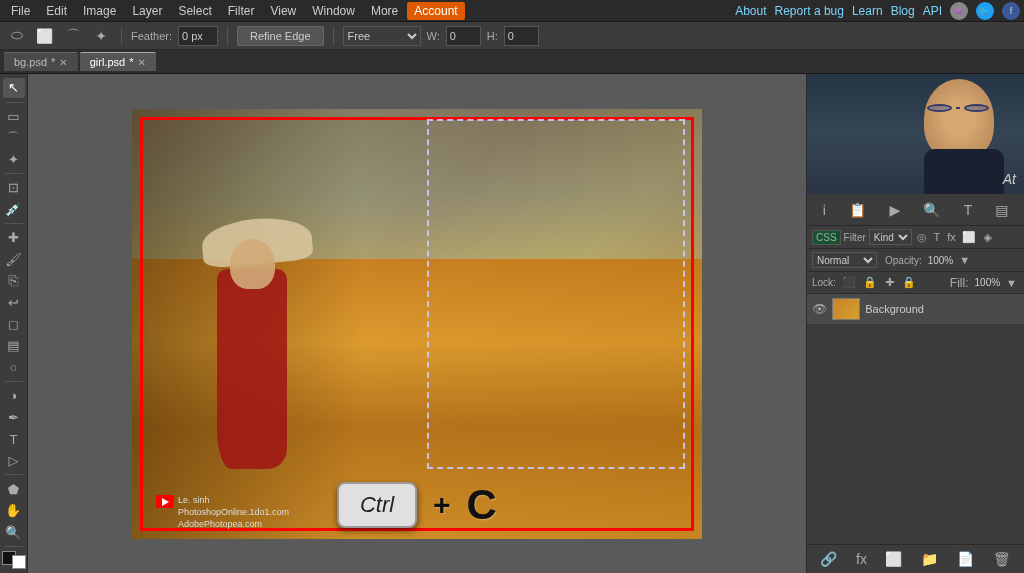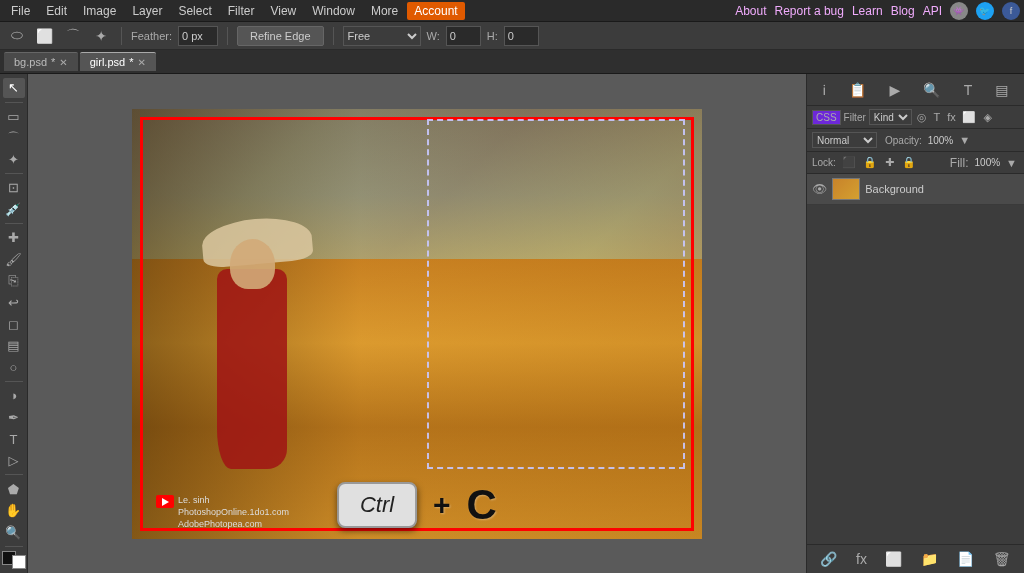--- a/index.html
+++ b/index.html
@@ -14,21 +14,21 @@
     .menu-item {
       padding: 2px 7px; color: #ccc; font-size: 12px; cursor: pointer;
       border-radius: 2px;
     }
     .menu-item.active { background: #e05a00; color: #fff; }
 
     
     #top-links {
       margin-left: auto; display: flex; align-items: center; gap: 8px; font-size: 12px;
     }
-    .top-link { color: #f0abfc; cursor: pointer; }
+    .top-link { color: #7dd3fc; cursor: pointer; }
     .icon-circle {
       width: 18px; height: 18px; border-radius: 50%; background: #888;
       display: inline-flex; align-items: center; justify-content: center;
       font-size: 10px; cursor: pointer;
     }
 
     
     #toolbar {
       display: flex; align-items: center; height: 28px;
       background: #3c3c3c; border-bottom: 1px solid #2a2a2a;
@@ -227,21 +227,21 @@
     .layer-eye { color: #aaa; font-size: 12px; cursor: pointer; }
     .layer-thumb {
       width: 28px; height: 22px; border: 1px solid #777; overflow: hidden;
       background: linear-gradient(135deg, #c8832a, #d4a030);
       flex-shrink: 0;
     }
     .layer-name { font-size: 11px; color: #ccc; }
 
     
     .css-label {
-      background: #6d28d9; color: #aaa; font-size: 10px;
+      background: #14532d; color: #aaa; font-size: 10px;
       border: 1px solid #555; padding: 1px 3px;
     }
 
     
     .photo-overlay {
       position: absolute; top: 0; left: 0; right: 0; bottom: 0;
       background: linear-gradient(to right, rgba(80,50,10,0.6) 0%, rgba(200,130,40,0.2) 40%, rgba(180,110,20,0.3) 100%);
     }
 
     
@@ -401,20 +401,38 @@
             <div>PhotoshopOnline.1do1.com</div>
             <div>AdobePhotopea.com</div>
           </div>
         </div>
       </div>
     </div>
   </div>
 
   <div id="right-panel">
 
+    <div id="video-preview">
+      <div id="video-face">
+
+        <div style="position:absolute;top:0;left:0;right:0;bottom:0;background:linear-gradient(180deg,#253545 0%,#354555 50%,#2a3545 100%);"></div>
+
+        <div style="position:absolute;top:5px;right:30px;width:70px;height:80px;background:radial-gradient(ellipse,#d4a870 30%,#c09060 70%);border-radius:50% 50% 40% 40%;"></div>
+
+        <div style="position:absolute;top:30px;right:33px;width:64px;height:8px;display:flex;gap:4px;align-items:center;">
+          <div style="width:25px;height:8px;border:2px solid #3a3a6a;border-radius:50%;background:rgba(50,80,150,0.4);"></div>
+          <div style="width:4px;height:2px;background:#3a3a6a;"></div>
+          <div style="width:25px;height:8px;border:2px solid #3a3a6a;border-radius:50%;background:rgba(50,80,150,0.4);"></div>
+        </div>
+
+        <div style="position:absolute;bottom:0;right:20px;width:80px;height:45px;background:#1a2030;border-radius:10px 10px 0 0;"></div>
+      </div>
+
+      <div class="at-label">At</div>
+    </div>
 
     <div id="right-icons">
       <span class="r-icon">ℹ</span>
       <span class="r-icon">📋</span>
       <span class="r-icon">▶</span>
       <span class="r-icon">🔍</span>
       <span class="r-icon">T</span>
       <span class="r-icon">▤</span>
     </div>
 

